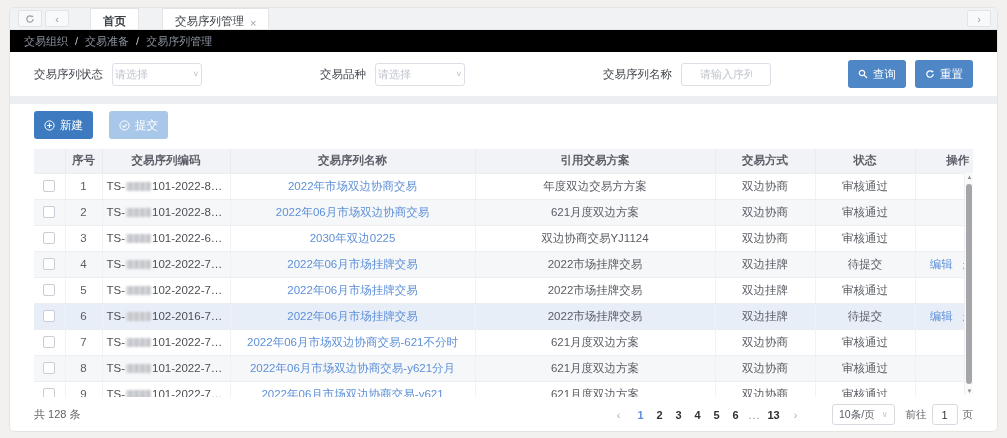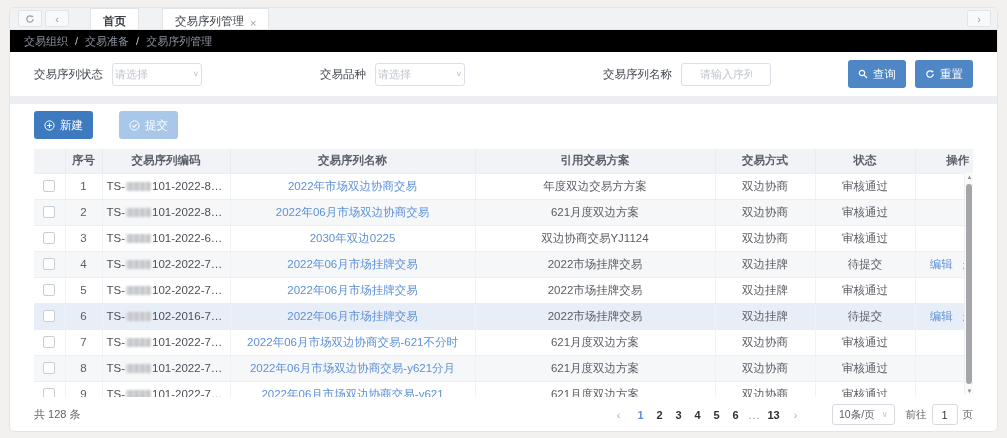--- a/index.html
+++ b/index.html
@@ -60,21 +60,21 @@
   .btn {
     height:28px; padding:0 10px; border:none; border-radius:3px; background:#4e86c6;
     color:#fff; font-size:11.5px; display:inline-flex; align-items:center; gap:5px;
     cursor:pointer; font-family:inherit;
   }
   .btn svg { display:block; }
   
   .panel-gap { height:8px; background:#edeef1; flex:0 0 auto; }
   
   .table-panel { background:#fff; flex:1; display:flex; flex-direction:column; overflow:hidden; }
-  .toolbar { padding:7px 24px 6px; display:flex; gap:26px; flex:0 0 auto; }
+  .toolbar { padding:7px 24px 6px; display:flex; gap:16px; flex:0 0 auto; }
   .btn.create { background:#3e7ac0; }
   .btn.submit { background:#a9c7e8; cursor:default; }
   .table-wrap { margin:4px 24px; position:relative; flex:1; overflow:hidden; }
   table { border-collapse:collapse; width:calc(100% - 13px); table-layout:fixed; }
   th, td {
     height:26px; text-align:center; font-size:11.5px; font-weight:400;
     border-bottom:1px solid #eceef1; border-right:1px solid #f1f2f5;
     overflow:hidden; white-space:nowrap; text-overflow:ellipsis; padding:0 4px;
   }
   th:last-child, td:last-child { border-right:none; }

